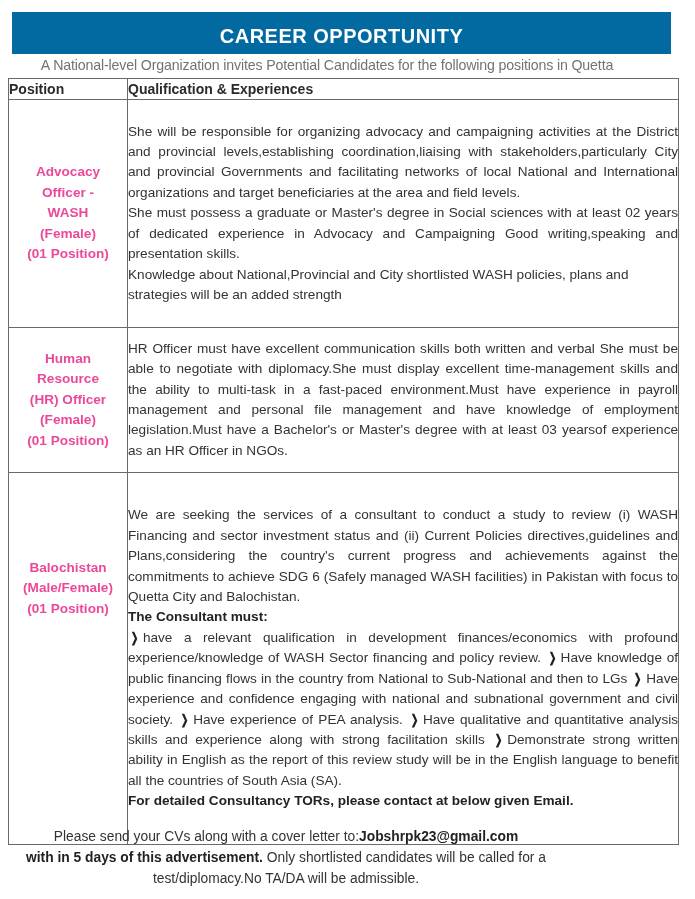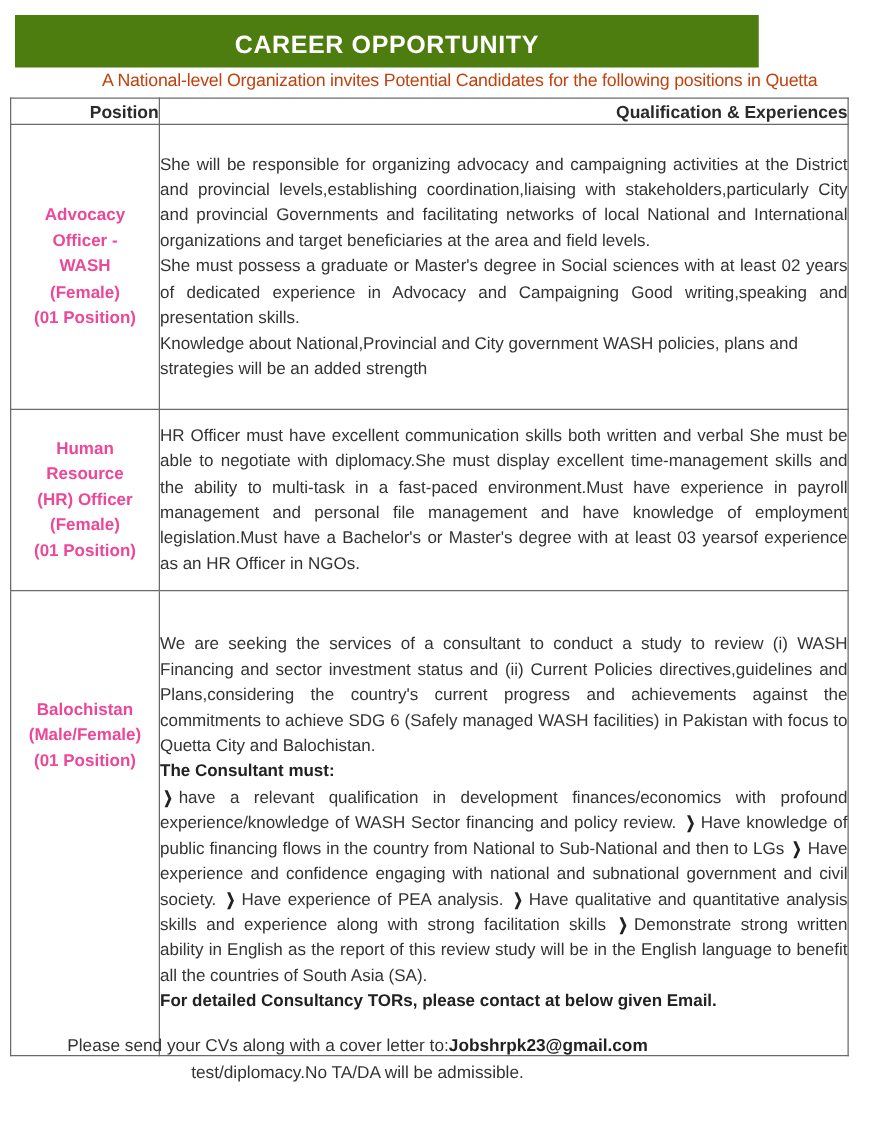--- a/index.html
+++ b/index.html
@@ -12,42 +12,42 @@
       height: 899px;
       position: relative;
       overflow: hidden;
       font-family: "Liberation Sans", sans-serif;
       color: #2a2a2a;
     }
     .banner {
       position: absolute;
       left: 12px;
       top: 12px;
-      width: 595px;
+      width: 659px;
       height: 42px;
-      background: #4d7c0f;
+      background: #0369a1;
       display: flex;
       align-items: center;
       justify-content: center;
     }
     .banner-title {
       color: #ffffff;
       font-weight: bold;
       font-size: 20px;
       letter-spacing: 0.5px;
       margin-top: 6px;
     }
     .subtitle {
       position: absolute;
       left: 0;
       top: 57px;
       width: 654px;
-      text-align: right;
+      text-align: center;
       font-size: 14.2px;
-      color: #c2410c;
+      color: #737373;
       letter-spacing: -0.15px;
       white-space: nowrap;
     }
     table.jobs {
       position: absolute;
       left: 8px;
       top: 78px;
       width: 670px;
       border-collapse: collapse;
       table-layout: fixed;
@@ -57,21 +57,21 @@
       vertical-align: middle;
       padding: 0;
     }
     col.c-pos { width: 119px; }
     col.c-qual { width: 551px; }
     th {
       font-weight: bold;
       font-size: 14px;
       height: 20px;
       color: #2a2a2a;
-      text-align: right;
+      text-align: left;
     }
     td.pos {
       text-align: center;
       font-weight: bold;
       font-size: 13.6px;
       line-height: 20.5px;
       color: #ec4899;
     }
     td.qual {
       padding: 1px 5px 1px 4px;
@@ -128,21 +128,21 @@
       <td class="pos">
         <span class="p">Advocacy</span>
         <span class="p">Officer -</span>
         <span class="p">WASH</span>
         <span class="p">(Female)</span>
         <span class="p">(01 Position)</span>
       </td>
       <td class="qual">
         <span class="p">She will be responsible for organizing advocacy and campaigning activities at the District and provincial levels,establishing coordination,liaising with stakeholders,particularly City and provincial Governments and facilitating networks of local National and International organizations and target beneficiaries at the area and field levels.</span>
         <span class="p">She must possess a graduate or Master's degree in Social sciences with at least 02 years of dedicated experience in Advocacy and Campaigning Good writing,speaking and presentation skills.</span>
-        <span class="p" style="text-align:left;">Knowledge about National,Provincial and City government WASH policies, plans and strategies will be an added strength</span>
+        <span class="p" style="text-align:left;">Knowledge about National,Provincial and City shortlisted WASH policies, plans and strategies will be an added strength</span>
       </td>
     </tr>
 
     <tr style="height:145px;">
       <td class="pos">
         <span class="p">Human</span>
         <span class="p">Resource</span>
         <span class="p">(HR) Officer</span>
         <span class="p">(Female)</span>
         <span class="p">(01 Position)</span>
@@ -172,14 +172,18 @@
         <span class="p bold" style="text-align:left;">For detailed Consultancy TORs, please contact at below given Email.</span>
       </td>
     </tr>
   </tbody>
 </table>
 
 <div class="footer">
   <div>
     <span>Please send your CVs along with a cover letter to:</span><span class="bold">Jobshrpk23@gmail.com</span>
   </div>
+  <div>
+    <span class="bold">with in 5 days of this advertisement.</span>
+    <span>Only shortlisted candidates will be called for a</span>
+  </div>
   <div>test/diplomacy.No TA/DA will be admissible.</div>
 </div>
 
 </body></html>

